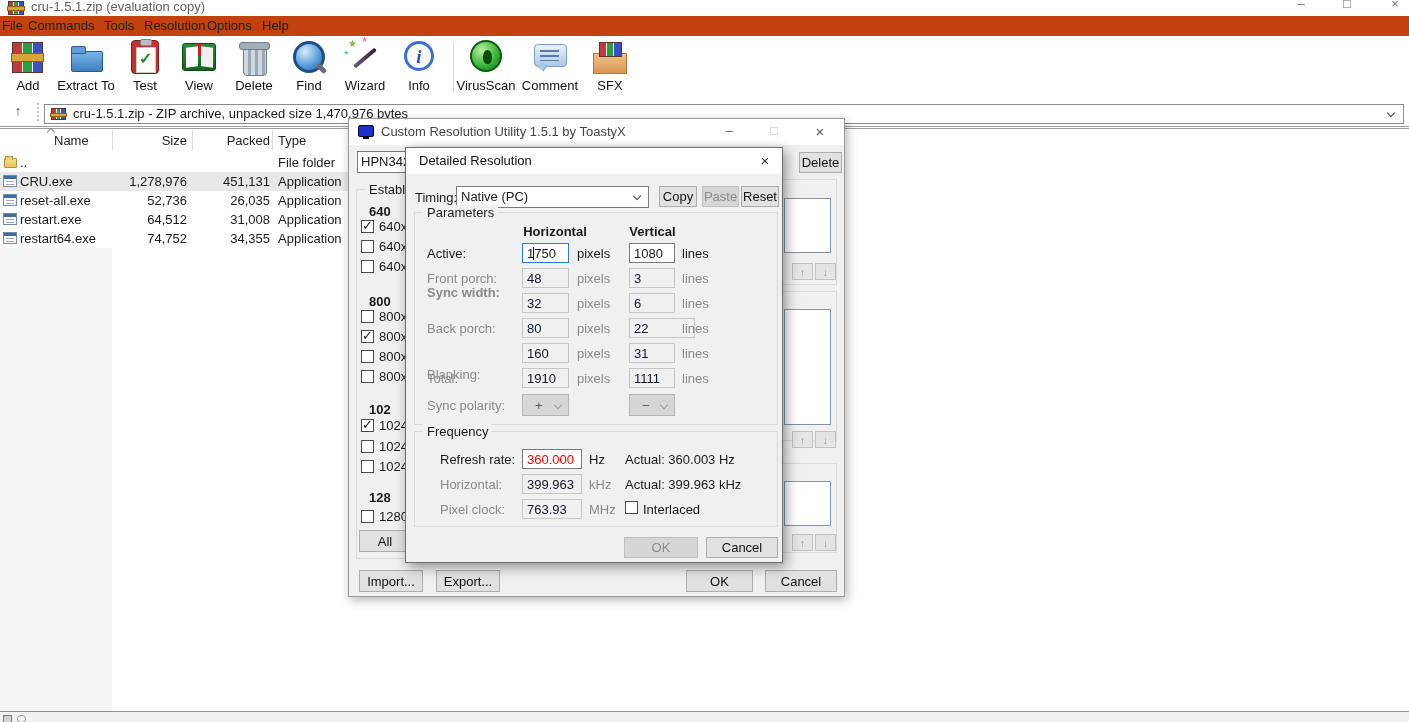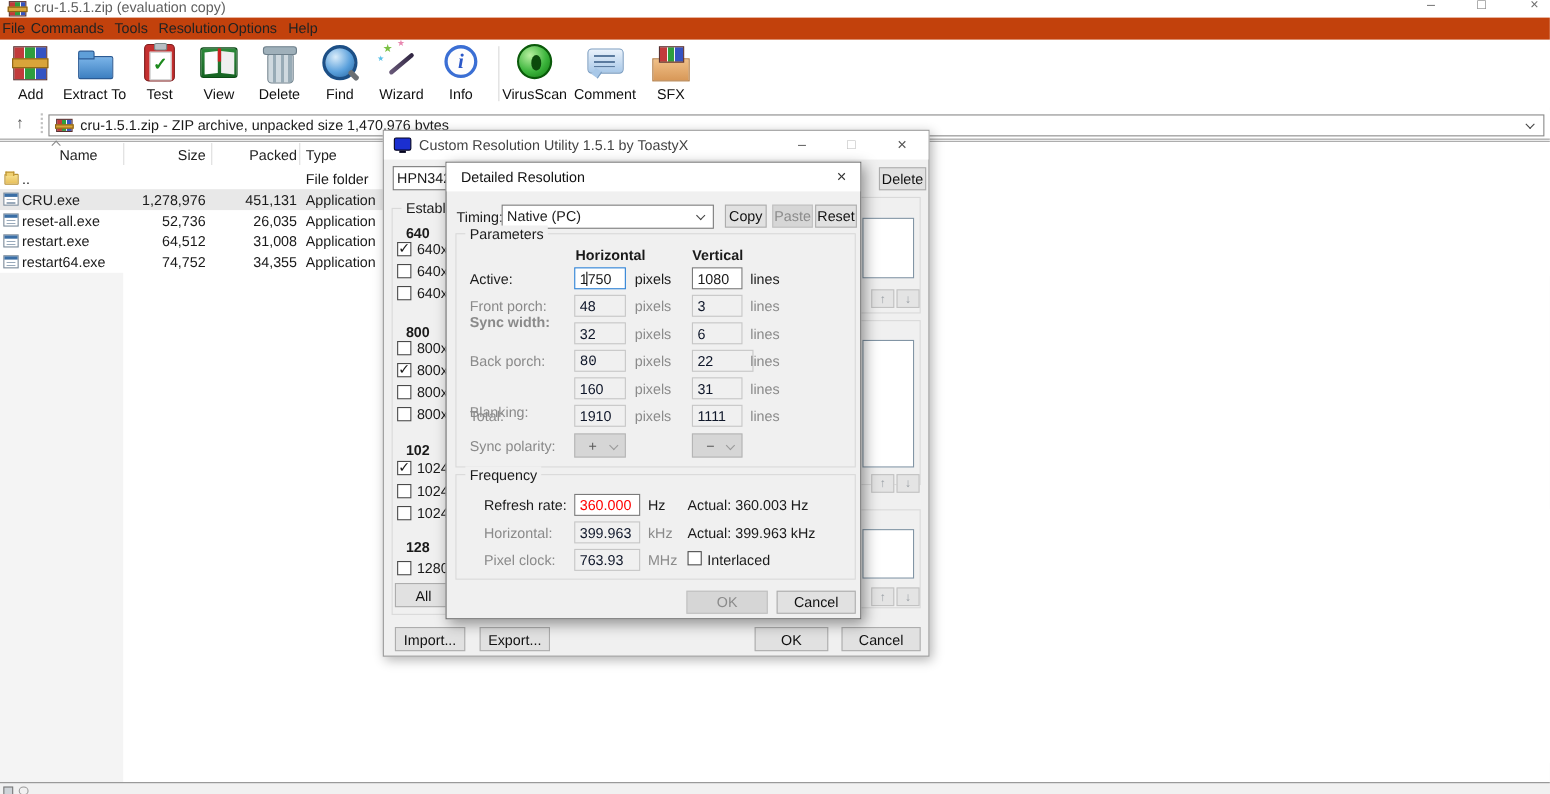--- a/index.html
+++ b/index.html
@@ -376,25 +376,25 @@
       <div class="tb dis" style="left:107px;top:80px;width:47px;height:20px;">
           <span>32</span>
         </div>
       <div class="txt gray" style="left:162px;top:83px;">pixels</div>
       <div class="tb dis" style="left:214px;top:80px;width:46px;height:20px;">
           <span>6</span>
         </div>
       <div class="txt gray" style="left:267px;top:83px;">lines</div>
 
       <div class="txt gray" style="left:12px;top:108px;">Back porch:</div>
-      <div class="tb dis" style="left:107px;top:105px;width:47px;height:20px;font-family:Liberation Mono, monospace;">
+      <div class="tb dis" style="left:107px;top:105px;width:47px;height:20px;">
           <span>80</span>
         </div>
       <div class="txt gray" style="left:162px;top:108px;">pixels</div>
-      <div class="tb dis" style="left:214px;top:105px;width:56px;height:20px;">
+      <div class="tb dis" style="left:214px;top:105px;width:66px;height:20px;">
           <span>22</span>
         </div>
       <div class="txt gray" style="left:267px;top:108px;">lines</div>
 
       <div class="txt gray" style="left:12px;top:133px;margin-top:21px;">Blanking:</div>
       <div class="tb dis" style="left:107px;top:130px;width:47px;height:20px;">
           <span>160</span>
         </div>
       <div class="txt gray" style="left:162px;top:133px;">pixels</div>
       <div class="tb dis" style="left:214px;top:130px;width:46px;height:20px;">

